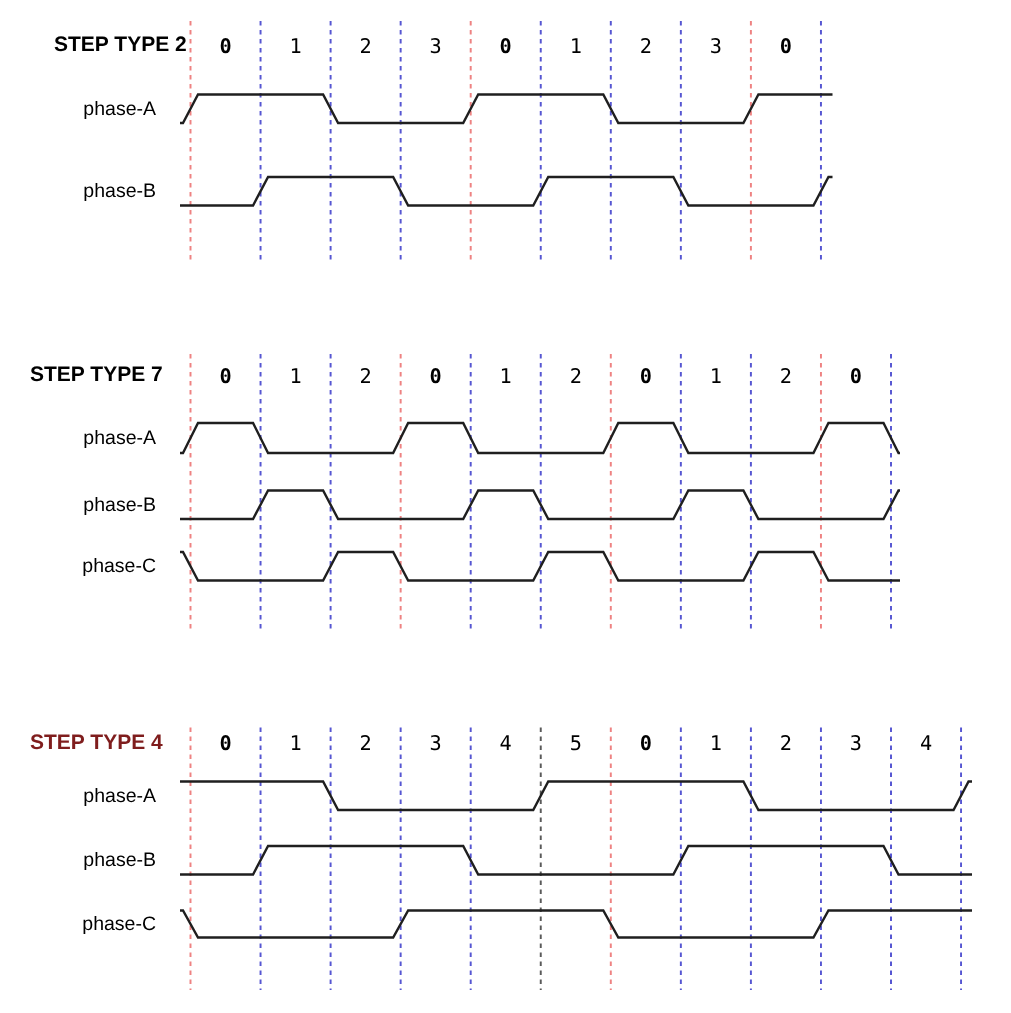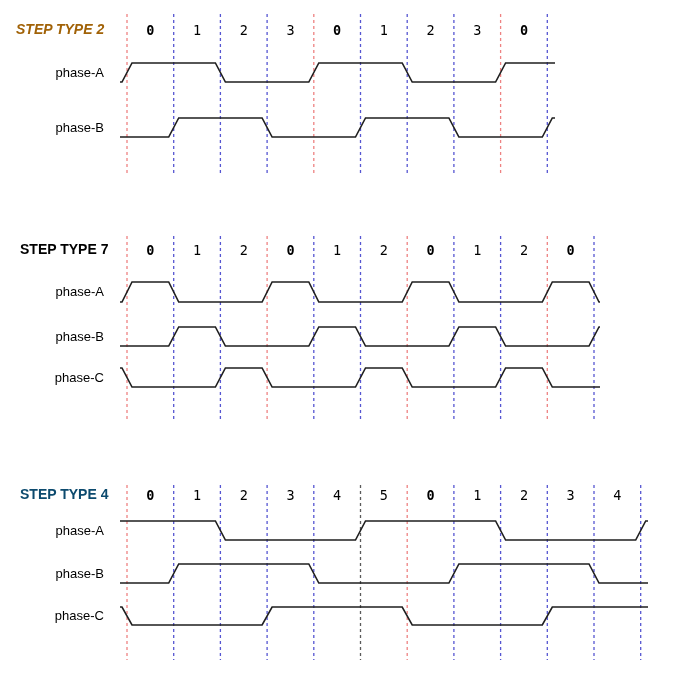--- a/index.html
+++ b/index.html
@@ -109,16 +109,16 @@
       <text x="523.95" y="500" text-anchor="middle" class="stepnum">2</text>
       <text x="570.65" y="500" text-anchor="middle" class="stepnum">3</text>
       <text x="617.35" y="500" text-anchor="middle" class="stepnum">4</text>
       <text x="104" y="534.5" text-anchor="end" class="phaselabel">phase-A</text>
       <polyline points="120.0,521 215.4,521 225.4,540 355.5,540 365.5,521 495.6,521 505.6,540 635.7,540 645.7,521 648.0,521" fill="none" stroke="#1f1f1f" stroke-width="1.6"></polyline>
       <text x="104" y="577.5" text-anchor="end" class="phaselabel">phase-B</text>
       <polyline points="120.0,583 168.7,583 178.7,564 308.8,564 318.8,583 448.9,583 458.9,564 589.0,564 599.0,583 648.0,583" fill="none" stroke="#1f1f1f" stroke-width="1.6"></polyline>
       <text x="104" y="620" text-anchor="end" class="phaselabel">phase-C</text>
       <polyline points="120.0,607 122.0,607 132.0,625 262.1,625 272.1,607 402.2,607 412.2,625 542.3,625 552.3,607 648.0,607" fill="none" stroke="#1f1f1f" stroke-width="1.6"></polyline>
     </svg>
-  <div class="section-title" id="title-0" style="left: 16px; top: 23px; color: #a16207; font-style: italic;">STEP TYPE 2</div>
+  <div class="section-title" id="title-0" style="left: 36px; top: 23px; color: #000000;">STEP TYPE 2</div>
   <div class="section-title" id="title-1" style="left: 20px; top: 243px; color: rgb(0, 0, 0);">STEP TYPE 7</div>
-  <div class="section-title" id="title-2" style="left: 20px; top: 488px; color: #0c4a6e;">STEP TYPE 4</div>
+  <div class="section-title" id="title-2" style="left: 20px; top: 488px; color: #7f1d1d;">STEP TYPE 4</div>
 </div>
 
 </body></html>

